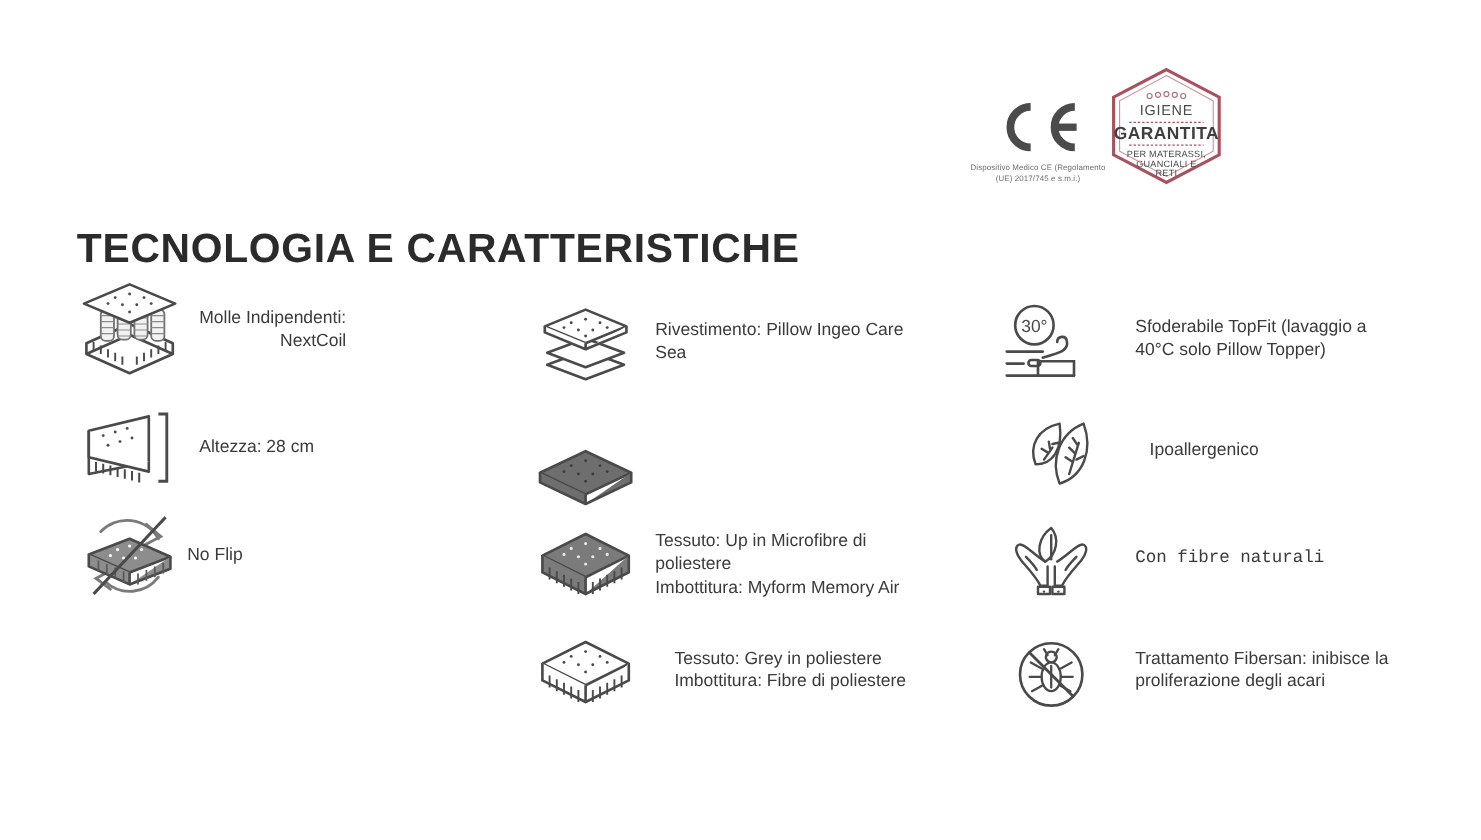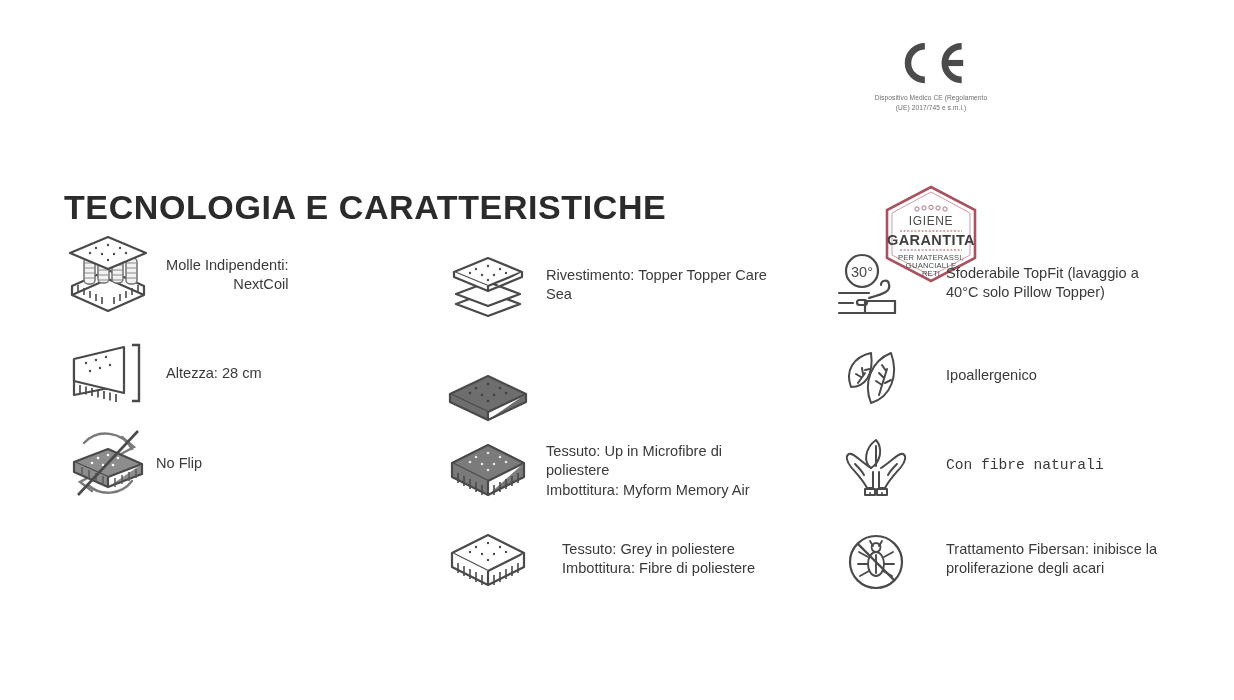--- a/index.html
+++ b/index.html
@@ -17,23 +17,21 @@
   }
 
   
   .cert-row {
     position: absolute;
     top: 40px;
     left: 806px;
     width: 250px;
     height: 115px;
     display: flex;
-    align-items: center;
-    gap: 72px;
-    flex-direction: column;
+    align-items: flex-end;
   }
   .ce-block {
     width: 118px;
     display: flex;
     flex-direction: column;
     align-items: center;
   }
   .ce-mark { width: 80px; height: 46px; }
   .ce-caption {
     margin-top: 7px;
@@ -112,21 +110,21 @@
   .c2-r3 { top: 198px; left: 0; }
   .c2-r4 { top: 288px; left: 0; }
   .c2-r1 .label { margin-left: 10px; padding-top: 16px; }
   .c2-r2 .label { margin-left: 10px; padding-top: 0px; }
   .c2-r3 .label { margin-left: 10px; padding-top: 6px; }
   .c2-r4 .label { margin-left: 26px; padding-top: 14px; }
   .c2-r2 .icon-box { padding-top: 30px; }
 
   
   .c3-r1 { top: 12px;  left: 0; }
-  .c3-r2 { top: 104px; left: 0; }
+  .c3-r2 { top: 104px; left: 12px; }
   .c3-r3 { top: 194px; left: 0; font-family: Liberation Mono, monospace; }
   .c3-r4 { top: 288px; left: 0; }
   .c3-r1 .label { margin-left: 22px; padding-top: 14px; }
   .c3-r2 .label { margin-left: 22px; padding-top: 24px; }
   .c3-r3 .label { margin-left: 22px; padding-top: 24px; }
   .c3-r4 .label { margin-left: 22px; padding-top: 14px; }
 </style>
 </head>
 <body>
 
@@ -287,21 +285,21 @@
               <circle cx="46" cy="12" r="1.2"></circle>
             <circle cx="58" cy="15" r="1.2"></circle>
               <circle cx="40" cy="21" r="1.2"></circle>
             <circle cx="52" cy="21" r="1.2"></circle>
               <circle cx="46" cy="26" r="1.2"></circle>
             <circle cx="28" cy="19" r="1.2"></circle>
               <circle cx="64" cy="19" r="1.2"></circle>
           </g>
         </svg>
       </div>
-      <div class="label">Rivestimento: Topper Topper Care
+      <div class="label">Rivestimento: Pillow Ingeo Care
 Sea</div>
     </div>
 
     <div class="feature c2-r2">
       <div class="icon-box">
         <svg width="92" height="52" viewBox="0 0 92 52">
           <g stroke="#4a4a4a" stroke-width="2.2" fill="#6e6e6e" stroke-linejoin="round">
             <polygon points="46,6 8,24 46,42 84,24"></polygon>
             <path d="M8,24 v8 L46,50 v-8"></path>
             <path d="M84,24 v8 L46,50"></path>

